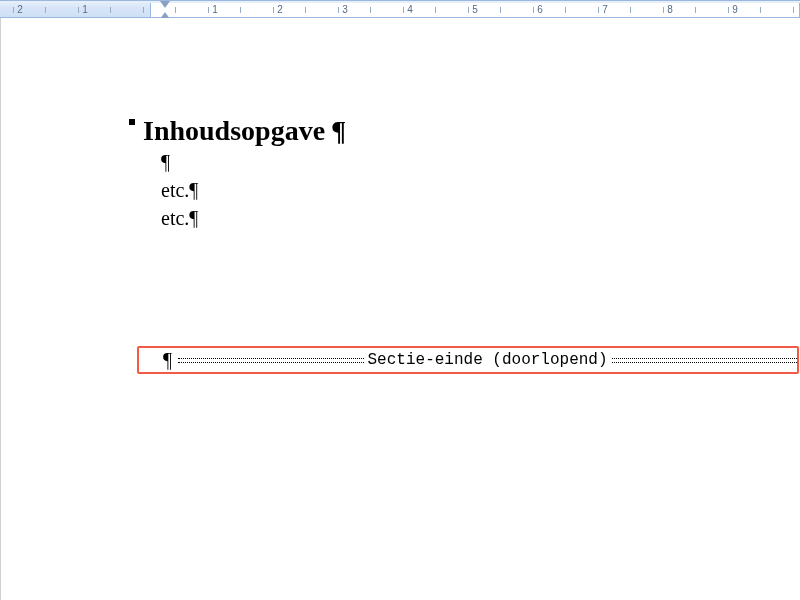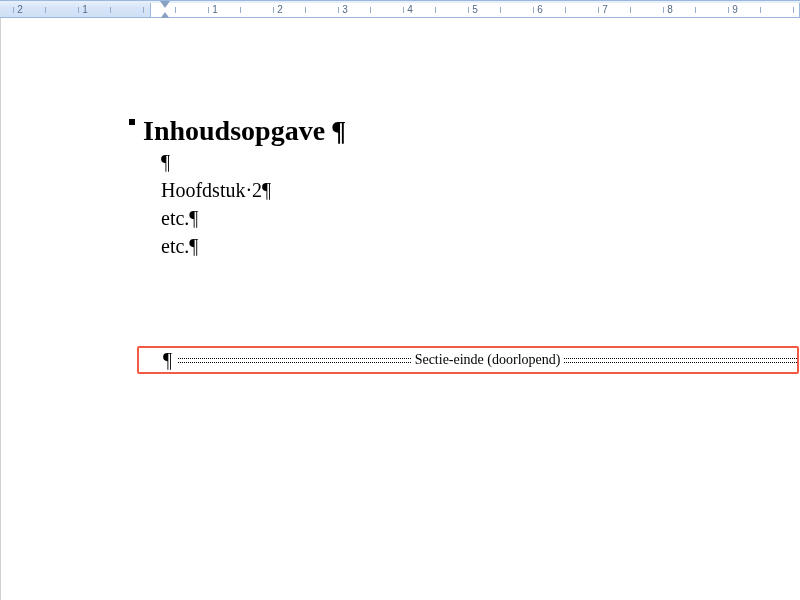--- a/index.html
+++ b/index.html
@@ -152,22 +152,22 @@
   }
   .dotline::before, .dotline::after {
     content: "";
     position: absolute;
     left: 0; right: 0;
     border-top: 1px dotted #000;
   }
   .dotline::before { top: 3px; }
   .dotline::after  { top: 7px; }
   .break-label {
-    font-family: Liberation Serif, serif;
-    font-size: 14px;
+    font-family: Liberation Mono, monospace;
+    font-size: 16px;
     color: #000;
     padding: 0 4px;
     white-space: nowrap;
   }
 </style>
 </head>
 <body>
 
 <div class="ruler">
   <div class="ruler-inner" id="ruler-inner">
@@ -216,21 +216,20 @@
 
 <div class="doc-area">
   <div class="page">
     <div class="content">
       <div class="title-line">
         <span class="heading-bullet"></span>
         <span>Inhoudsopgave</span>
           <span class="pilcrow">¶</span>
       </div>
       <div class="para"><span></span><span class="pilcrow">¶</span></div>
-      <div class="para"><span>Hoofdstuk·2</span><span class="pilcrow">¶</span></div>
       <div class="para"><span>etc.</span><span class="pilcrow">¶</span></div>
       <div class="para"><span>etc.</span><span class="pilcrow">¶</span></div>
     </div>
     <div class="section-break-row" id="section-break" style="top: 328px; border-color: rgb(243, 90, 69);">
       <span class="pil pilcrow">¶</span>
       <div class="dotline"></div>
       <span class="break-label">Sectie-einde (doorlopend)</span>
       <div class="dotline"></div>
     </div>
   </div>

